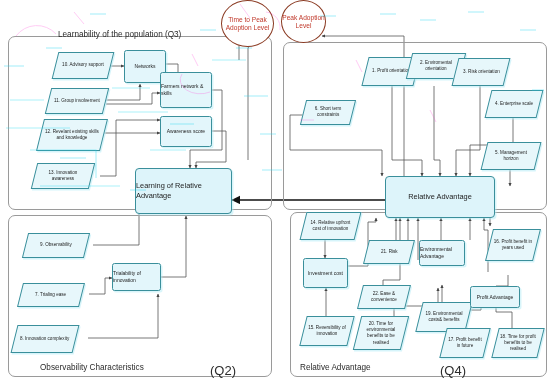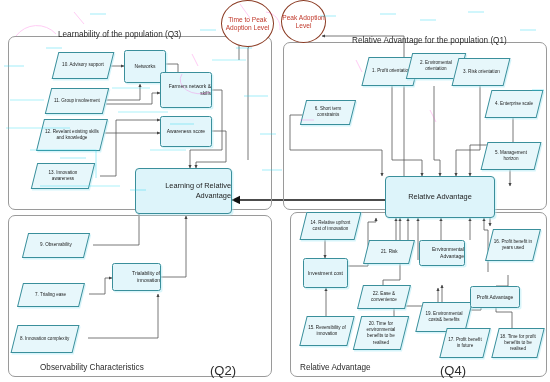--- a/index.html
+++ b/index.html
@@ -47,21 +47,21 @@
     background: #e7f7fb;
     transform: skewX(-14deg);
     box-shadow: 1.5px 1.5px 0 rgba(180,235,245,0.55);
     box-sizing: border-box;
   }
   .para > span { transform: skewX(14deg); display:block; padding: 0 2px; }
   
   .rect {
     position: absolute;
     display: flex; align-items: center; justify-content: center;
-    text-align: right;
+    text-align: left;
     font-size: 5px;
     line-height: 1.35;
     color: #1d1d1d;
     border: 0.9px solid #3a8f9b;
     background: #e3f6fb;
     border-radius: 2.5px;
     box-shadow: 1.5px 1.5px 0 rgba(180,235,245,0.5);
     box-sizing: border-box;
   }
   .rect.big {
@@ -172,21 +172,20 @@
       <path d="M488,272 L488,230 L484,230 L484,218" marker-end="url(#ah)"></path>
 
       <path d="M490,218 L490,226" marker-end="url(#ah)"></path>
     </g>
   </svg>
 
   <div class="quad" style="left:8px; top:36px; width:262px; height:172px;"></div>
   <div class="quad-title" style="left:58px; top:30px;">Learnability of the population (Q3)</div>
 
   <div class="quad" style="left:283px; top:42px; width:262px; height:166px;"></div>
-  <div class="quad-title" style="left:352px; top:36px;">Relative  Advantage  for the population (Q1)</div>
 
   <div class="quad" style="left:8px; top:215px; width:262px; height:160px;"></div>
   <div class="quad-title" style="left:40px; top:363px;">Observability Characteristics</div>
   <div class="quad-code" style="left:210px; top:363px;">(Q2)</div>
 
   <div class="quad" style="left:290px; top:212px; width:255px; height:163px;"></div>
   <div class="quad-title" style="left:300px; top:363px;">Relative Advantage</div>
   <div class="quad-code" style="left:440px; top:363px;">(Q4)</div>
 
   <div class="ellipse" style="left:221px; top:0px; width:53px; height:47px;">

